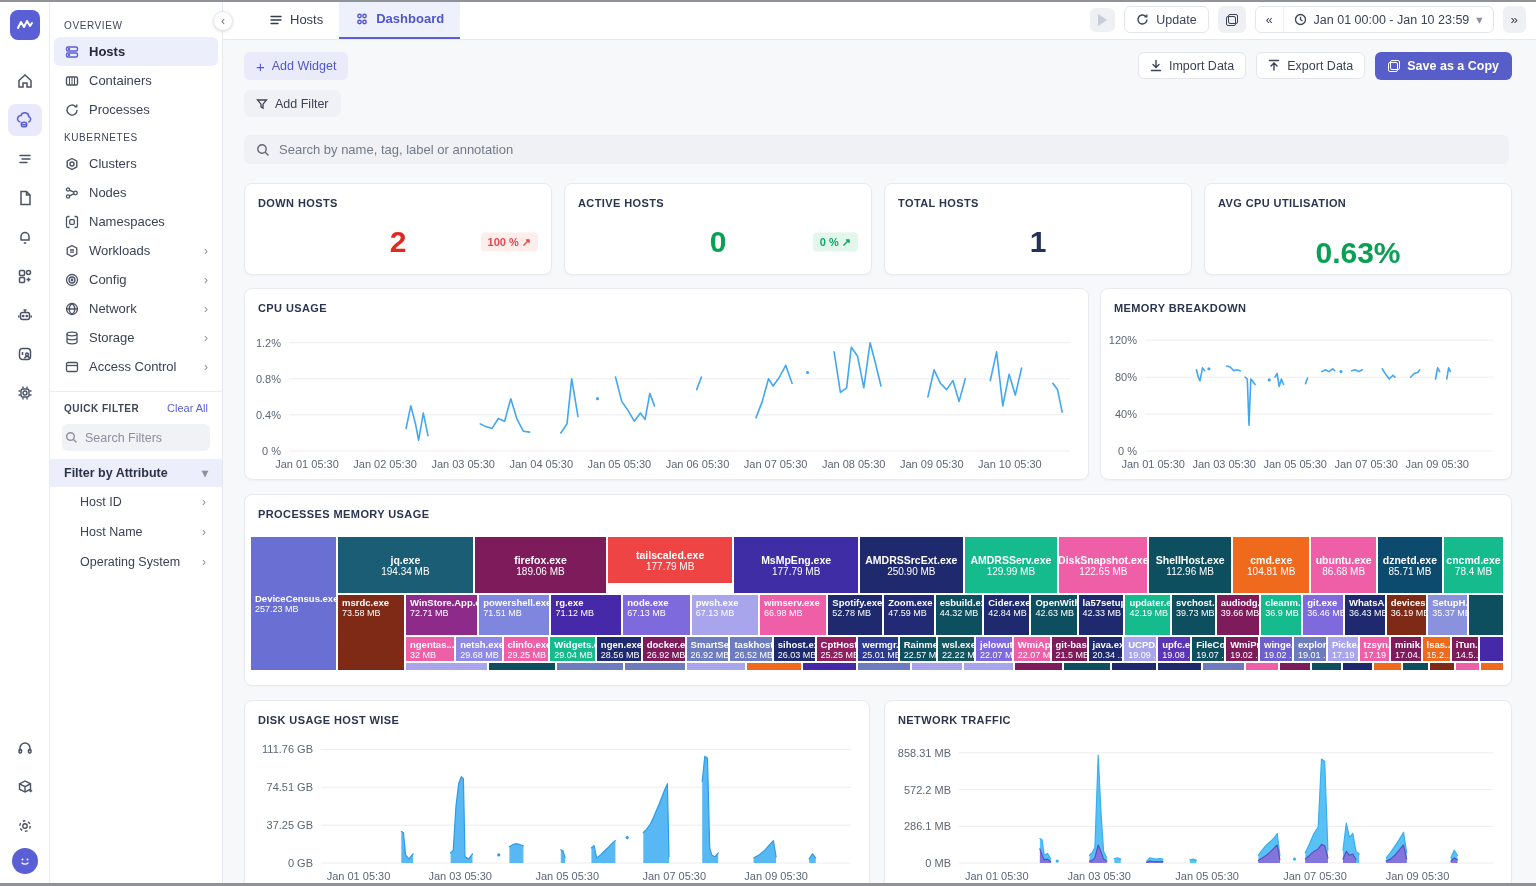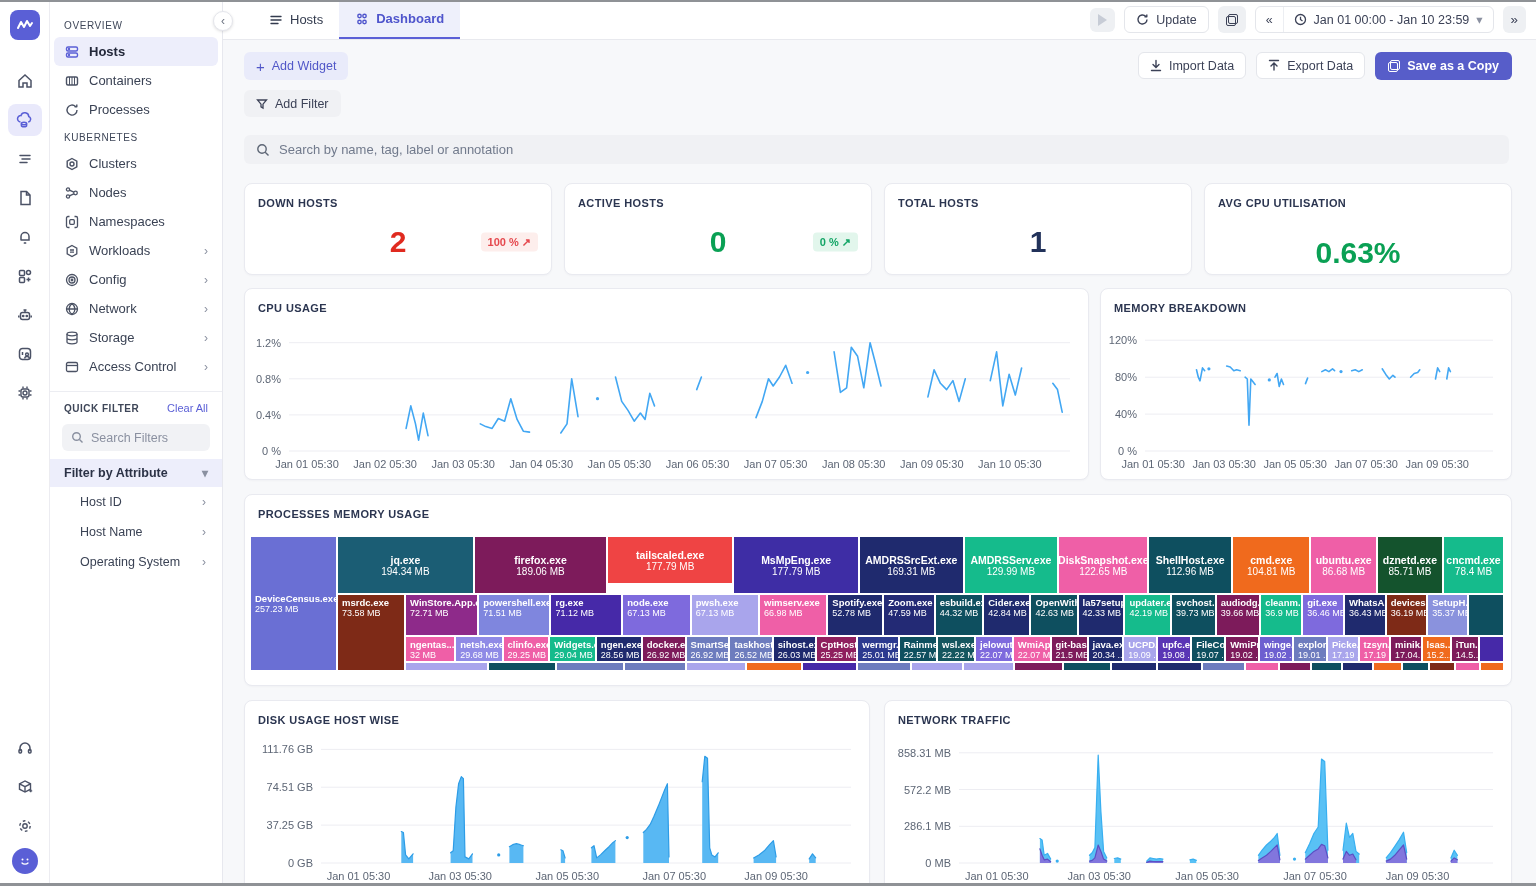--- a/index.html
+++ b/index.html
@@ -23,21 +23,21 @@
   .s-item{display:flex;align-items:center;gap:9px;height:29px;padding:0 10px;margin:0 4px;border-radius:6px;font-size:13px;color:#3a4254;cursor:pointer}
   .s-item .lbl{flex:1;white-space:nowrap;overflow:hidden}
   .s-item .chev{color:#8a90a0;font-size:12px}
   .s-item.active{background:#edeefb;color:#23283a;font-weight:bold}
   .s-item .sic{color:#4b5264;width:16px;height:16px}
   .s-item.active .sic{color:#5a5fd6}
   .divider{height:1px;background:#ecedf2;margin:10px 0 4px}
   .qf-head{display:flex;align-items:center;justify-content:space-between;padding:6px 14px}
   .qf-head .t{font-size:10px;font-weight:bold;letter-spacing:.5px;color:#3e4658}
   .qf-head .clear{font-size:11px;color:#5a5fd6;cursor:pointer}
-  .qf-search{display:flex;align-items:center;gap:7px;background:#f1f2f5;border-radius:6px;margin:4px 12px;height:27px;padding:0 9px;color:#8a90a0;font-size:12.5px;cursor:text}
+  .qf-search{display:flex;align-items:center;gap:7px;background:#f1f2f5;border-radius:6px;margin:4px 12px;height:27px;padding:0 3px;color:#8a90a0;font-size:12.5px;cursor:text}
   .attr-row{display:flex;align-items:center;justify-content:space-between;background:#edeefb;height:28px;padding:0 14px;font-size:12.5px;font-weight:bold;color:#2b3246;margin-top:8px;cursor:pointer}
   .attr-sub{display:flex;align-items:center;justify-content:space-between;height:30px;padding:0 16px 0 30px;font-size:12.5px;color:#3a4254;cursor:pointer}
   .attr-sub .chev,.attr-row .chev{color:#8a90a0;font-size:12px}
   .collapse-btn{position:absolute;left:213px;top:11px;width:20px;height:20px;border-radius:50%;background:#fff;border:1px solid #e5e6ec;box-shadow:0 1px 3px rgba(0,0,0,.12);z-index:8;display:flex;align-items:center;justify-content:center;color:#6b7280;font-size:12px;cursor:pointer}
 
   
   .main{position:absolute;left:223px;top:0;right:0;height:100%}
   .topbar{position:absolute;left:0;top:0;right:0;height:40px;background:#fff;border-bottom:1px solid #e8e9ee;display:flex;align-items:stretch;z-index:4}
   .tabs{display:flex;margin-left:30px}
   .tab{display:flex;align-items:center;gap:7px;padding:0 16px;font-size:13px;color:#333b4e;cursor:pointer}
@@ -553,21 +553,21 @@
             <div class="tm-item tm-center" style="flex:177.79 1 0;background:#ef4444;height:46px">
               <span class="tm-n">tailscaled.exe</span>
               <span class="tm-v">177.79 MB</span>
             </div>
             <div class="tm-item tm-center" style="flex:177.79 1 0;background:#3e2da5;height:56px">
               <span class="tm-n">MsMpEng.exe</span>
               <span class="tm-v">177.79 MB</span>
             </div>
             <div class="tm-item tm-center" style="flex:144.63 1 0;background:#1f2a6e;height:56px">
               <span class="tm-n">AMDRSSrcExt.exe</span>
-              <span class="tm-v">169.31 MB</span>
+              <span class="tm-v">250.90 MB</span>
             </div>
             <div class="tm-item tm-center" style="flex:129.99 1 0;background:#15bb8c;height:56px">
               <span class="tm-n">AMDRSServ.exe</span>
               <span class="tm-v">129.99 MB</span>
             </div>
             <div class="tm-item tm-center" style="flex:122.65 1 0;background:#ef5fa7;height:56px">
               <span class="tm-n">DiskSnapshot.exe</span>
               <span class="tm-v">122.65 MB</span>
             </div>
             <div class="tm-item tm-center" style="flex:112.96 1 0;background:#0e4f5f;height:56px">
@@ -575,21 +575,21 @@
               <span class="tm-v">112.96 MB</span>
             </div>
             <div class="tm-item tm-center" style="flex:104.81 1 0;background:#f06a1d;height:56px">
               <span class="tm-n">cmd.exe</span>
               <span class="tm-v">104.81 MB</span>
             </div>
             <div class="tm-item tm-center" style="flex:86.68 1 0;background:#ef5fa7;height:56px">
               <span class="tm-n">ubuntu.exe</span>
               <span class="tm-v">86.68 MB</span>
             </div>
-            <div class="tm-item tm-center" style="flex:85.71 1 0;background:#14532d;height:56px">
+            <div class="tm-item tm-center" style="flex:85.71 1 0;background:#0c4a6e;height:56px">
               <span class="tm-n">dznetd.exe</span>
               <span class="tm-v">85.71 MB</span>
             </div>
             <div class="tm-item tm-center" style="flex:78.4 1 0;background:#15bb8c;height:56px">
               <span class="tm-n">cncmd.exe</span>
               <span class="tm-v">78.4 MB</span>
             </div>
           </div>
           <div style="display:flex;gap:2px;height:75px">
             <div class="tm-item" style="width:66px;flex:0 0 66px;background:#7e2a17">

